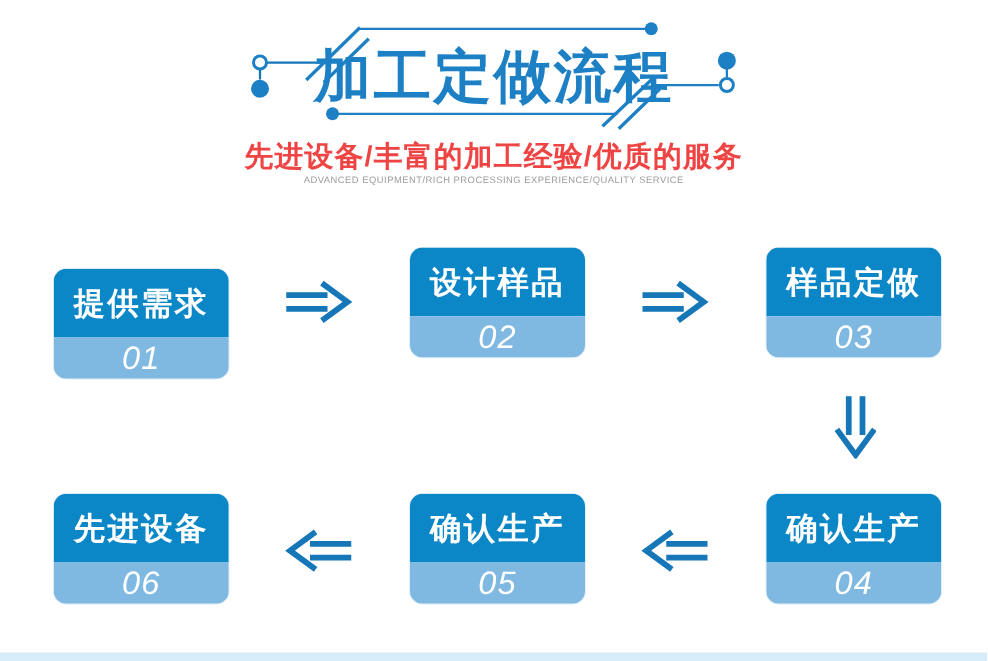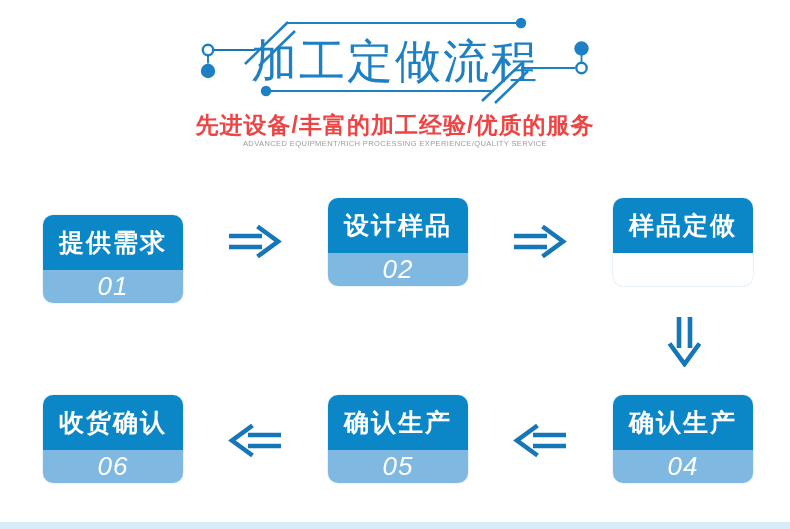--- a/index.html
+++ b/index.html
@@ -9,21 +9,21 @@
     background:#ffffff;
     overflow:hidden;
     font-family:"Liberation Sans","DejaVu Sans",sans-serif;
   }
   
   .header{position:absolute;left:0;top:0;width:790px;height:105px;}
   .title-deco{position:absolute;left:195px;top:4px;}
   .page-title{
     position:absolute;left:0;top:36px;width:790px;
     margin:0;text-align:center;
-    font-size:46px;font-weight:400;letter-spacing:2px;
+    font-size:46px;font-weight:700;letter-spacing:2px;
     color:#1e80c4;line-height:1.1;
   }
   .subtitle{
     position:absolute;left:0;top:110px;width:790px;
     text-align:center;
     font-size:23px;font-weight:700;color:#ef4444;
     letter-spacing:1px;
   }
   .tagline{
     position:absolute;left:0;top:139px;width:790px;
@@ -106,20 +106,21 @@
       <div class="step-number">02</div>
     </div>
 
     <svg class="arrow" style="left:512px;top:222px;" width="56" height="38" viewBox="0 0 56 38">
       <path d="M2 14 H35 M2 25 H35" stroke-width="4.6"></path>
       <path d="M30.5 4.5 L51 19.5 L30.5 34.5" stroke-width="4.6"></path>
     </svg>
 
     <div class="step" style="left:613px;top:198px;">
       <div class="step-label">样品定做</div>
+      <div class="step-number">03</div>
     </div>
 
     <svg class="arrow" style="left:665px;top:315px;" width="36" height="52" viewBox="0 0 36 52">
       <path d="M14 2 V33 M25 2 V33" stroke-width="4.6"></path>
       <path d="M4.5 28.5 L19.5 49 L34.5 28.5" stroke-width="4.6"></path>
     </svg>
 
     <div class="step" style="left:613px;top:395px;">
       <div class="step-label">确认生产</div>
       <div class="step-number">04</div>
@@ -134,20 +135,20 @@
       <div class="step-label">确认生产</div>
       <div class="step-number">05</div>
     </div>
 
     <svg class="arrow" style="left:227px;top:421px;" width="56" height="38" viewBox="0 0 56 38">
       <path d="M54 14 H21 M54 25 H21" stroke-width="4.6"></path>
       <path d="M25.5 4.5 L5 19.5 L25.5 34.5" stroke-width="4.6"></path>
     </svg>
 
     <div class="step" style="left:43px;top:395px;">
-      <div class="step-label">收货确认</div>
+      <div class="step-label">先进设备</div>
       <div class="step-number">06</div>
     </div>
 
   </div>
 
   <div class="footer-strip"></div>
 </div>
 
 </body></html>

